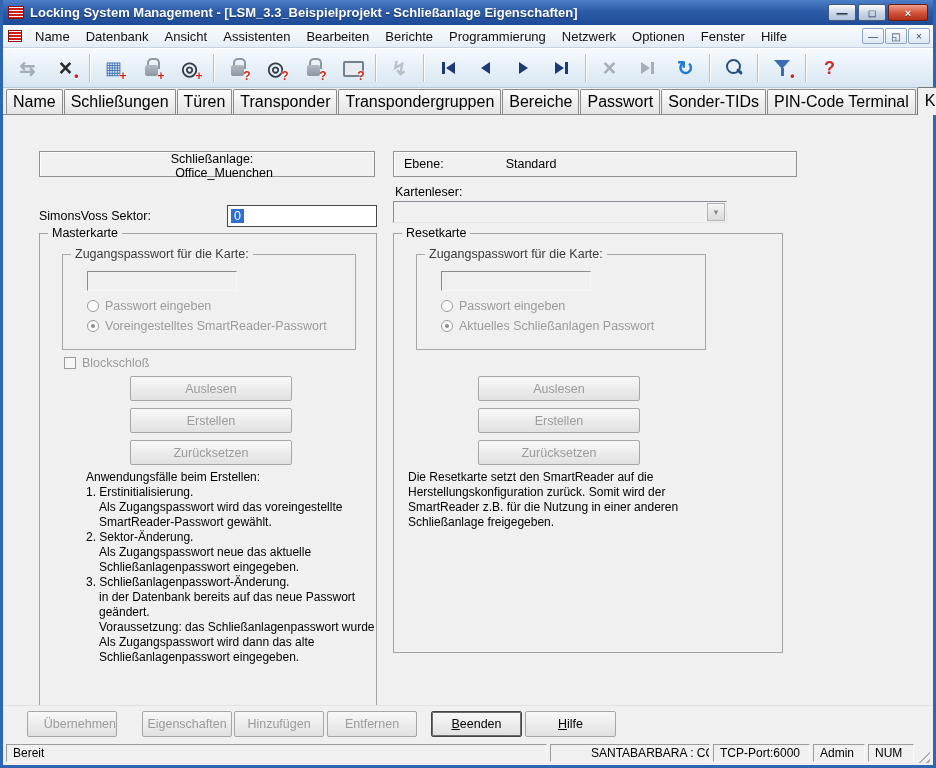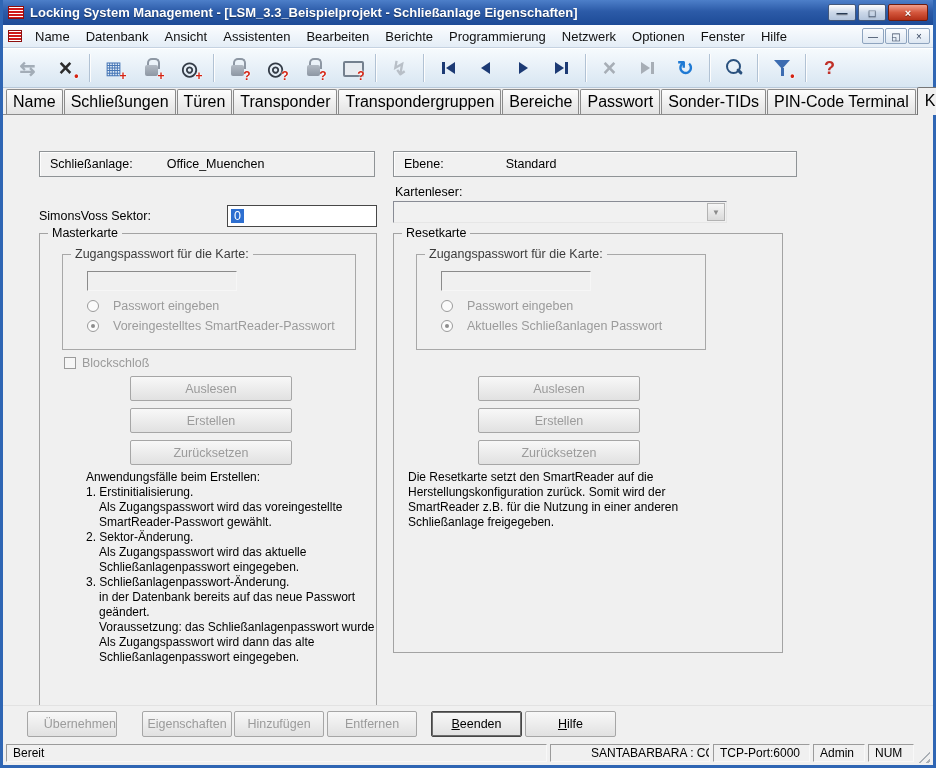--- a/index.html
+++ b/index.html
@@ -111,21 +111,21 @@
   }
   .tab.active{ background:#f0f0f0; padding:4px 7px 5px; margin-bottom:-1px; border-color:#767676; }
 
   
   .content{
     flex:1; position:relative; background:#f0f0f0;
     border-top:1px solid #8b8b8b; font-size:12.5px; color:#000;
   }
   .panel{ position:absolute; height:26px; border:1px solid #8f9396; background:#f1f1f1;
     box-shadow:inset 1px 1px 0 rgba(255,255,255,.85); display:flex; align-items:center; }
-  #panel-anlage{ left:36px; top:36px; width:336px; }
+  #panel-anlage{ left:36px; top:36px; width:336px;flex-direction:column; }
   #panel-ebene{ left:390px; top:36px; width:404px; }
   .plabel{ margin-left:10px; }
   #panel-anlage .pvalue{ margin-left:34px; }
   #panel-ebene .pvalue{ margin-left:62px; }
 
   .lbl-kartenleser{ position:absolute; left:392px; top:70px; }
   .combo{ position:absolute; left:390px; top:86px; width:334px; height:22px;
     background:#f1f1f1; border:1px solid; border-color:#898c95 #e6e6e6 #e6e6e6 #898c95; display:flex; }
   .combo-field{ flex:1; }
   .combo-btn{ width:18px; margin:1px; display:flex; align-items:center; justify-content:center;
@@ -141,21 +141,21 @@
   .groupbox>.legend{ position:absolute; top:-8px; left:8px; background:#f0f0f0; padding:0 4px; }
   #group-master{ left:36px; top:118px; width:338px; height:480px; }
   #group-reset{ left:390px; top:118px; width:390px; height:420px; }
 
   .pwgroup{ position:absolute; left:22px; top:20px; height:96px; border:1px solid #a8a8a8; }
   #group-master .pwgroup{ width:294px; }
   #group-reset .pwgroup{ width:290px; }
   .pwgroup>.legend{ position:absolute; top:-8px; left:8px; background:#f0f0f0; padding:0 4px; color:#3c3c3c; }
   .pwfield{ position:absolute; left:24px; top:16px; width:150px; height:20px;
     background:#f0f0f0; border:1px solid; border-color:#8b8b8b #f6f6f6 #f6f6f6 #8b8b8b; }
-  .radio-row{ position:absolute; left:24px; display:flex; align-items:center; gap:14px; color:#9b9b9b; }
+  .radio-row{ position:absolute; left:24px; display:flex; align-items:center; gap:6px; color:#9b9b9b; }
   .rr1{ top:44px; } .rr2{ top:64px; }
   .radio{ width:12px; height:12px; border-radius:50%; border:1px solid #9b9b9b; background:#fbfbfb; position:relative; flex:0 0 auto; }
   .radio.checked::after{ content:""; position:absolute; inset:3px; border-radius:50%; background:#8d8d8d; }
   .checkbox-row{ position:absolute; left:24px; top:122px; display:flex; align-items:center; gap:6px; color:#9b9b9b; }
   .checkbox{ width:12px; height:12px; border:1px solid #9b9b9b; background:#f6f6f6; flex:0 0 auto; }
 
   .gbtn{ position:absolute; width:162px; height:25px; border:1px solid #a6a6a6; border-radius:2px;
     background:linear-gradient(#f8f8f8,#e1e1e1); color:#9b9b9b; font-size:12.5px;
     display:flex; align-items:center; justify-content:center; }
   #group-master .gbtn{ left:90px; } #group-reset .gbtn{ left:84px; }
@@ -393,21 +393,21 @@
       <div class="gbtn gb3">
           <span>Zurücksetzen</span>
         </div>
 
       <div class="info">
         <div>Anwendungsfälle beim Erstellen:</div>
         <div>1. Erstinitialisierung.</div>
         <div class="ind">Als Zugangspasswort wird das voreingestellte</div>
         <div class="ind">SmartReader-Passwort gewählt.</div>
         <div>2. Sektor-Änderung.</div>
-        <div class="ind">Als Zugangspasswort wird das aktuelle</div>
+        <div class="ind">Als Zugangspasswort neue das aktuelle</div>
         <div class="ind">Schließanlagenpasswort eingegeben.</div>
         <div>3. Schließanlagenpasswort-Änderung.</div>
         <div class="ind">in der Datenbank bereits auf das neue Passwort geändert.</div>
         <div class="ind">Voraussetzung: das Schließanlagenpasswort wurde</div>
         <div class="ind">Als Zugangspasswort wird dann das alte</div>
         <div class="ind">Schließanlagenpasswort eingegeben.</div>
       </div>
     </div>
 
     <div class="groupbox" id="group-reset">

